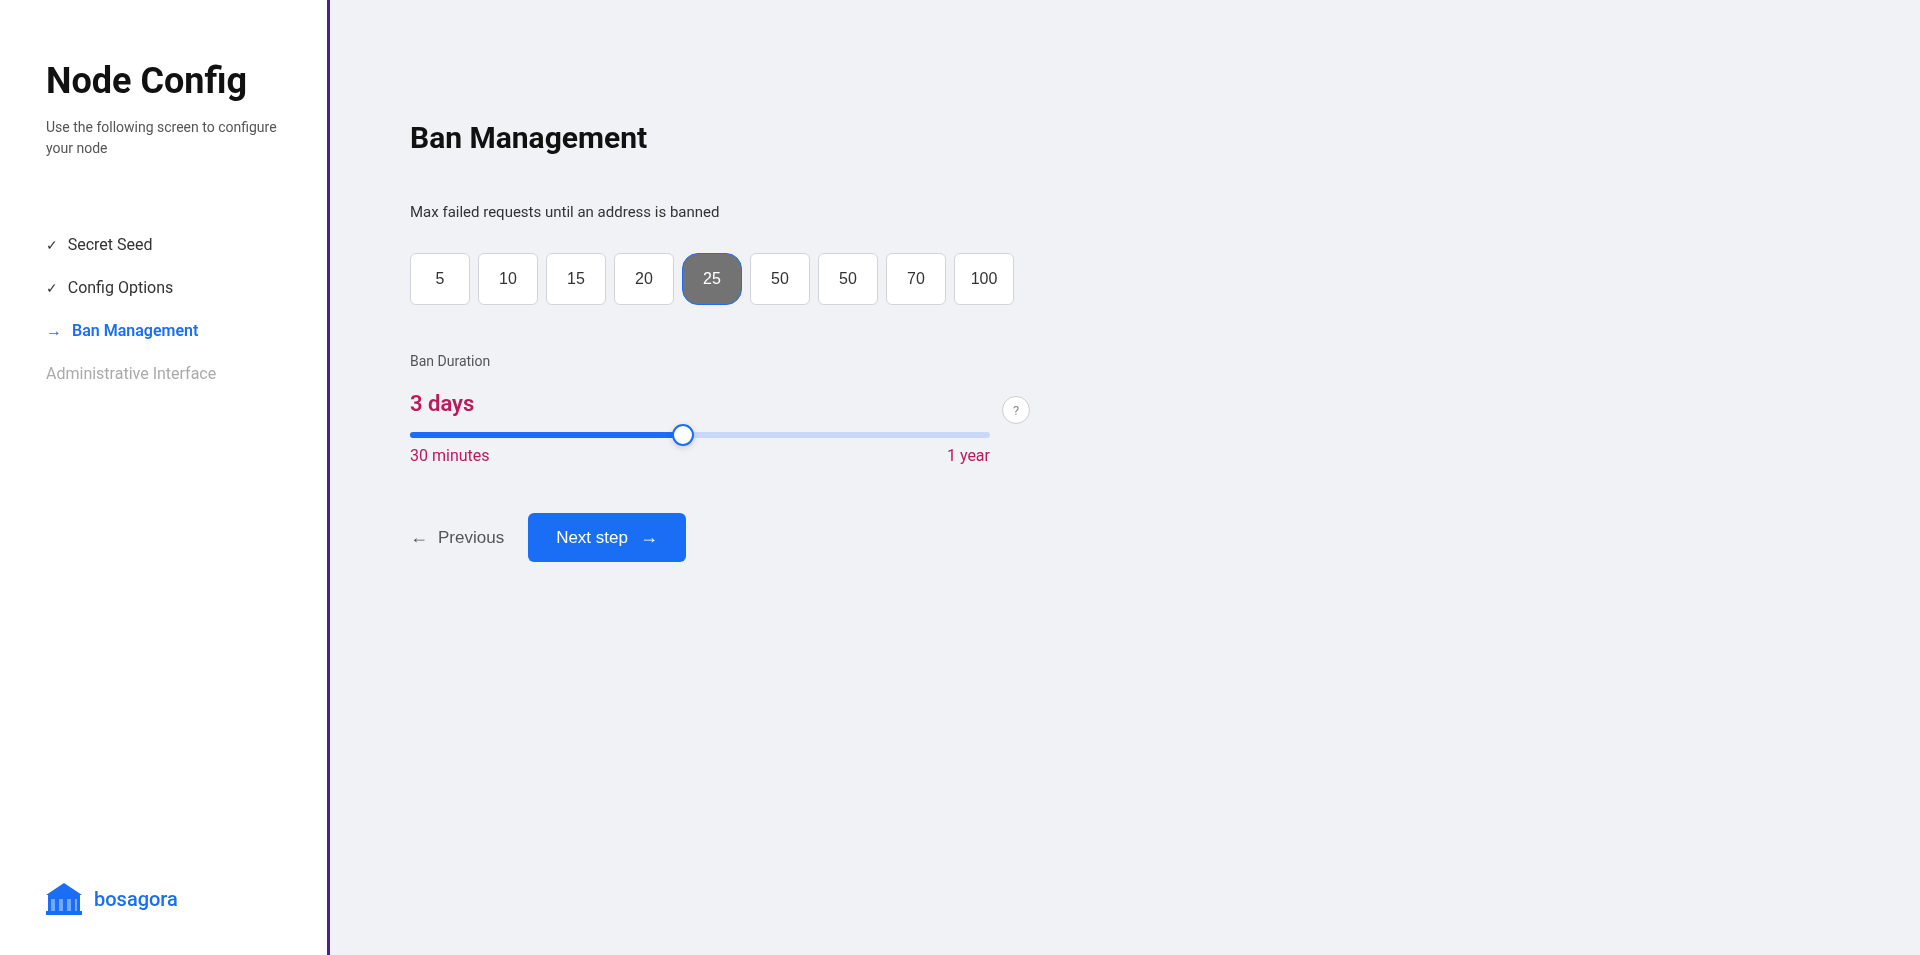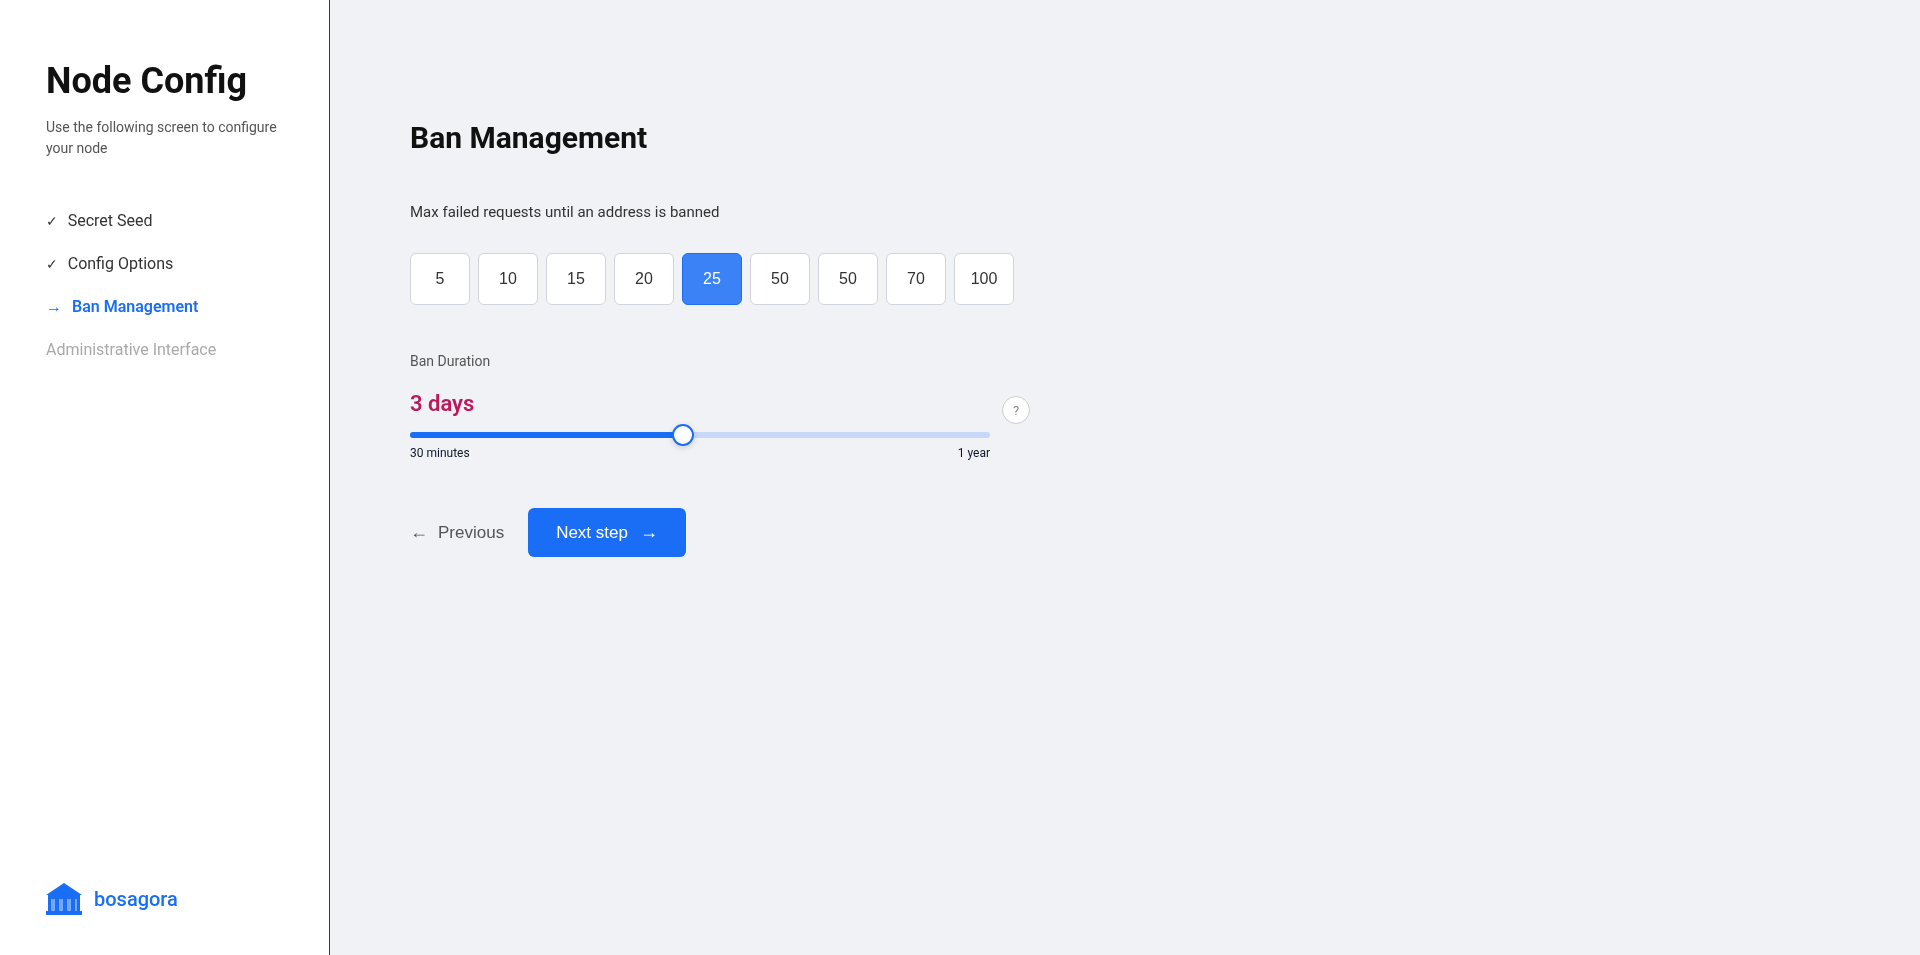--- a/index.html
+++ b/index.html
@@ -10,35 +10,35 @@
       width: 1920px;
       background: #f0f2f5;
     }
     .sidebar {
       width: 330px;
       min-width: 330px;
       background: #fff;
       display: flex;
       flex-direction: column;
       padding: 60px 46px 40px 46px;
-      border-right: 1px solid #4c1d95;
+      border-right: 3px solid #4c1d95;
       justify-content: space-between;
     }
     .sidebar-title {
       font-size: 36px;
       font-weight: 700;
       color: #111;
       margin-bottom: 14px;
       line-height: 1.2;
     }
     .sidebar-desc {
       font-size: 14px;
       color: #555;
       line-height: 1.5;
-      margin-bottom: 40px;
+      margin-bottom: 64px;
     }
     .nav-items {
       display: flex;
       flex-direction: column;
       gap: 0;
     }
     .nav-item {
       display: flex;
       align-items: center;
       gap: 10px;
@@ -114,23 +114,24 @@
       border-radius: 6px;
       font-size: 16px;
       color: #333;
       cursor: pointer;
       display: flex;
       align-items: center;
       justify-content: center;
       transition: background 0.15s, color 0.15s;
     }
     .option-btn.selected {
-      background: #3b82f6;
+      background: #737373;
       color: #fff;
       border-color: #1a6ef5;
+      border-radius: 16px;
     }
     .slider-section {
       margin-bottom: 48px;
     }
     .slider-label {
       font-size: 14px;
       color: #555;
       margin-bottom: 22px;
     }
     .slider-value {
@@ -188,22 +189,22 @@
       box-shadow: 0 2px 6px rgba(0,0,0,0.15);
       cursor: grab;
     }
     .slider-range-labels {
       display: flex;
       justify-content: space-between;
       margin-top: 8px;
       width: 580px;
     }
     .slider-range-label {
-      font-size: 12px;
-      color: #0f172a;
+      font-size: 16px;
+      color: #be185d;
     }
     .actions-row {
       display: flex;
       align-items: center;
       gap: 24px;
     }
     .btn-previous {
       display: flex;
       align-items: center;
       gap: 10px;

